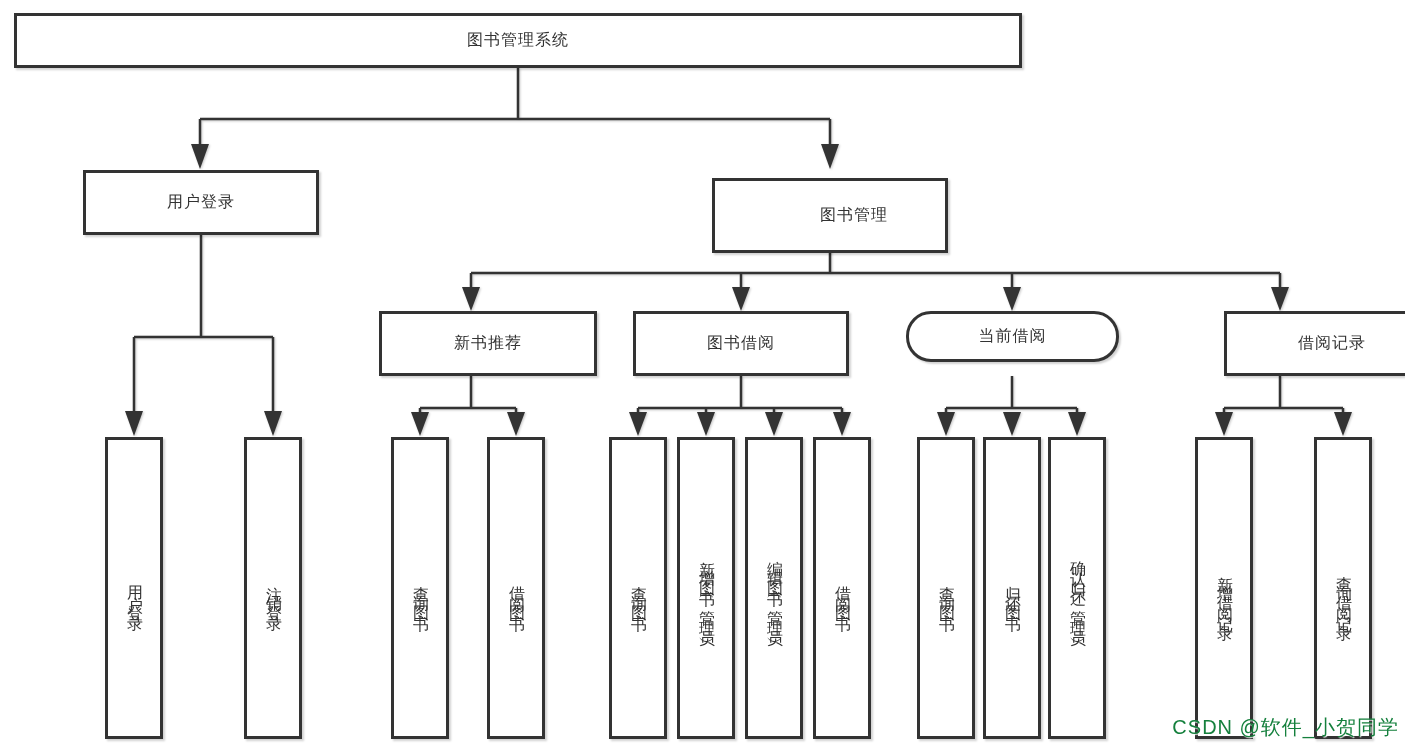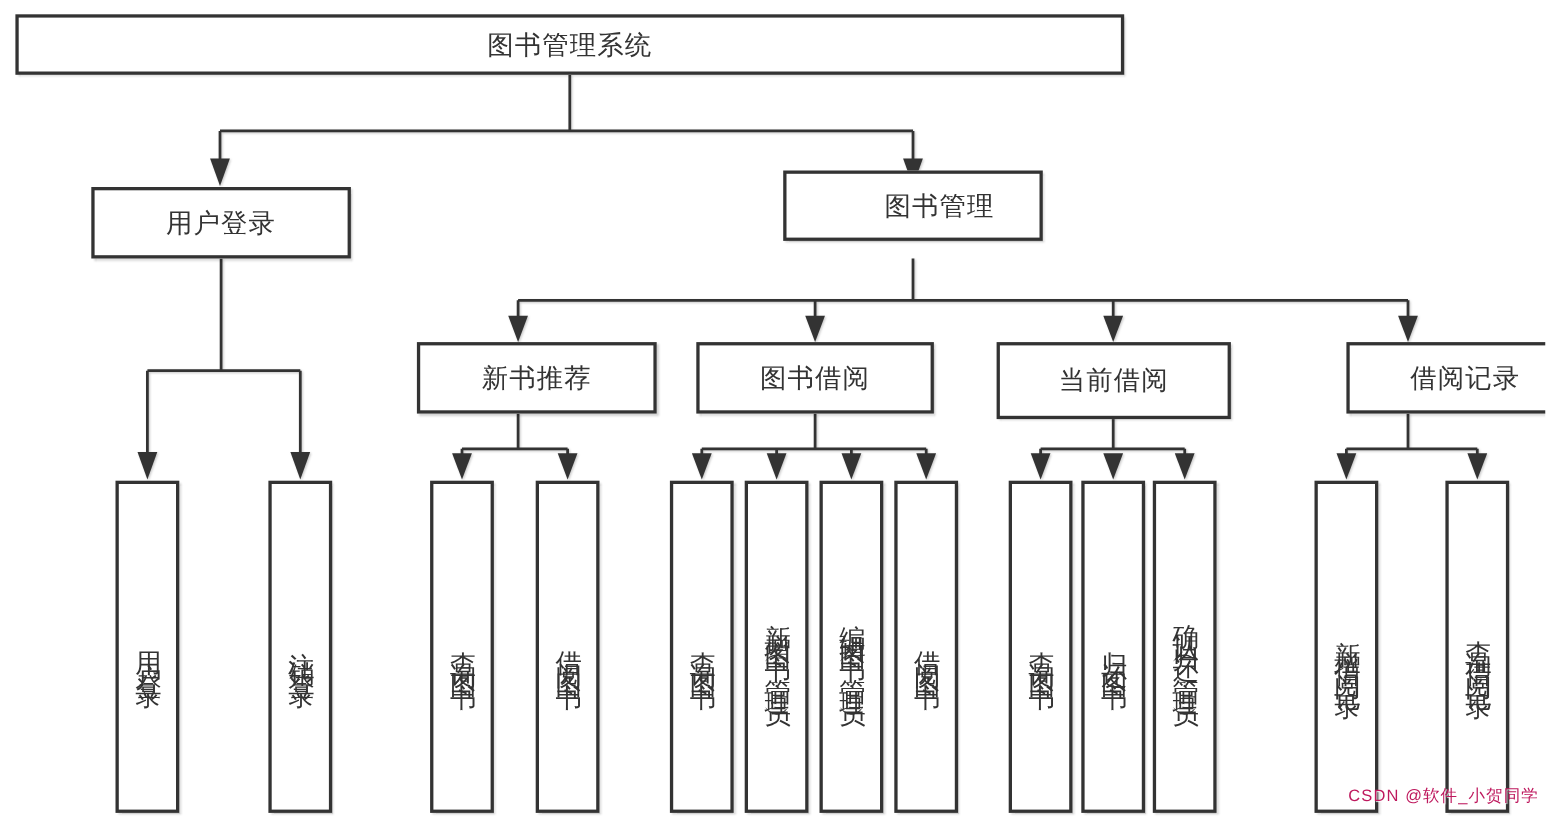--- a/index.html
+++ b/index.html
@@ -22,37 +22,38 @@
     position: absolute;
     box-sizing: border-box;
     background: #ffffff;
     border: 3px solid #333333;
     display: flex;
     align-items: center;
     justify-content: center;
     box-shadow: 2px 2px 2px rgba(0,0,0,0.18);
   }
   .node span {
-    font-size: 24px;
+    font-size: 16px;
     letter-spacing: 1px;
     white-space: nowrap;
+    font-family: Liberation Mono, monospace;
   }
   .leaf span {
     writing-mode: vertical-lr;
     text-orientation: mixed;
     letter-spacing: 10px;
     line-height: 1;
     margin-bottom: -10px;
   }
   .watermark {
     position: absolute;
     right: 6px;
     top: 714px;
-    font-size: 15px;
-    color: #be185d;
+    font-size: 20px;
+    color: #15803d;
     letter-spacing: 1px;
     text-shadow: 1px 1px 1px rgba(255,255,255,0.9);
     z-index: 5;
     white-space: nowrap;
     margin-left: 48px;
   }
 </style>
 </head>
 <body>
 
@@ -110,31 +111,31 @@
     </g>
   </svg>
 
   <div class="node" style="left:14px; top:13px; width:1008px; height:55px;">
     <span>图书管理系统</span>
   </div>
 
   <div class="node" style="left:83px; top:170px; width:236px; height:65px;">
     <span>用户登录</span>
   </div>
-  <div class="node" style="left:712px; top:155px; width:236px; height:64px;padding-left:48px;">
+  <div class="node" style="left:712px; top:178px; width:236px; height:75px;padding-left:48px;">
     <span>图书管理</span>
   </div>
 
   <div class="node" style="left:362px; top:311px; width:218px; height:65px;margin-left:17px;">
     <span>新书推荐</span>
   </div>
   <div class="node" style="left:633px; top:311px; width:216px; height:65px;text-align:right;">
     <span>图书借阅</span>
   </div>
-  <div class="node" style="left:906px; top:311px; width:213px; height:70px;">
+  <div class="node" style="left:906px; top:311px; width:213px; height:51px;border-radius:25px;">
     <span>当前借阅</span>
   </div>
   <div class="node" style="left:1224px; top:311px; width:216px; height:65px;align-items:center;">
     <span>借阅记录</span>
   </div>
 
   <div class="node leaf" style="left:105px; top:437px; width:58px; height:302px;">
     <span>用户登录</span>
   </div>
   <div class="node leaf" style="left:244px; top:437px; width:58px; height:302px;">

